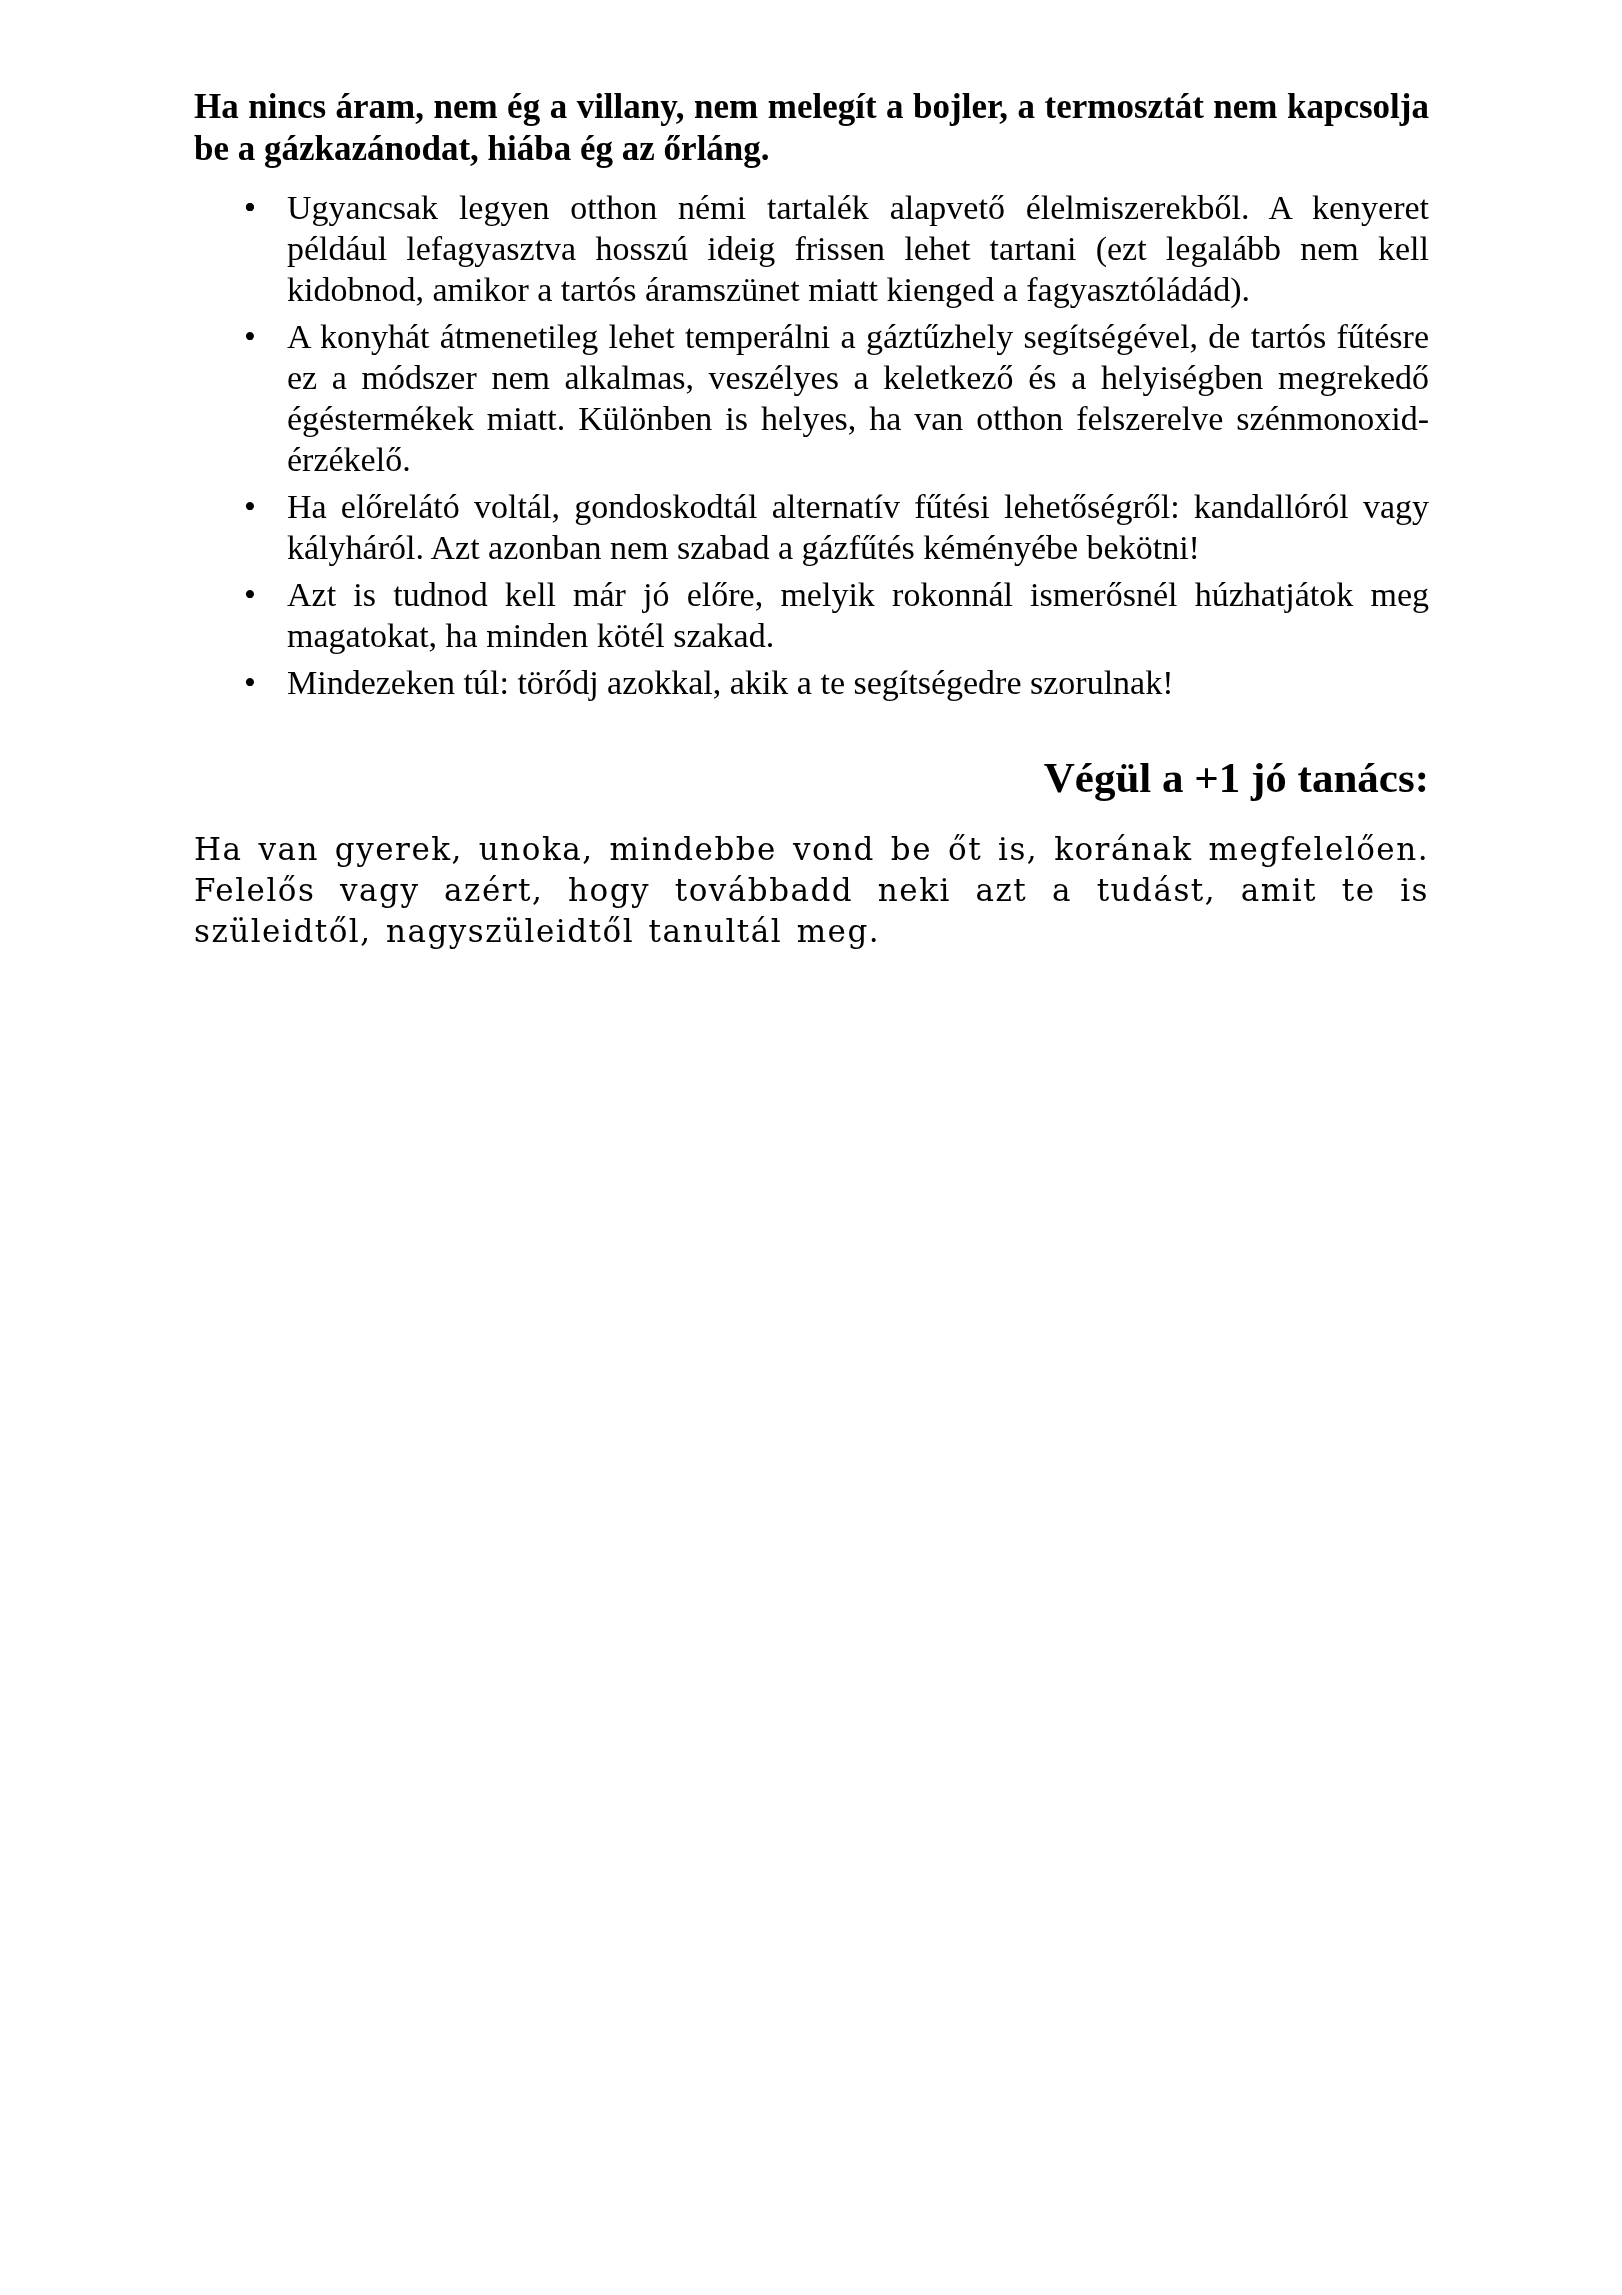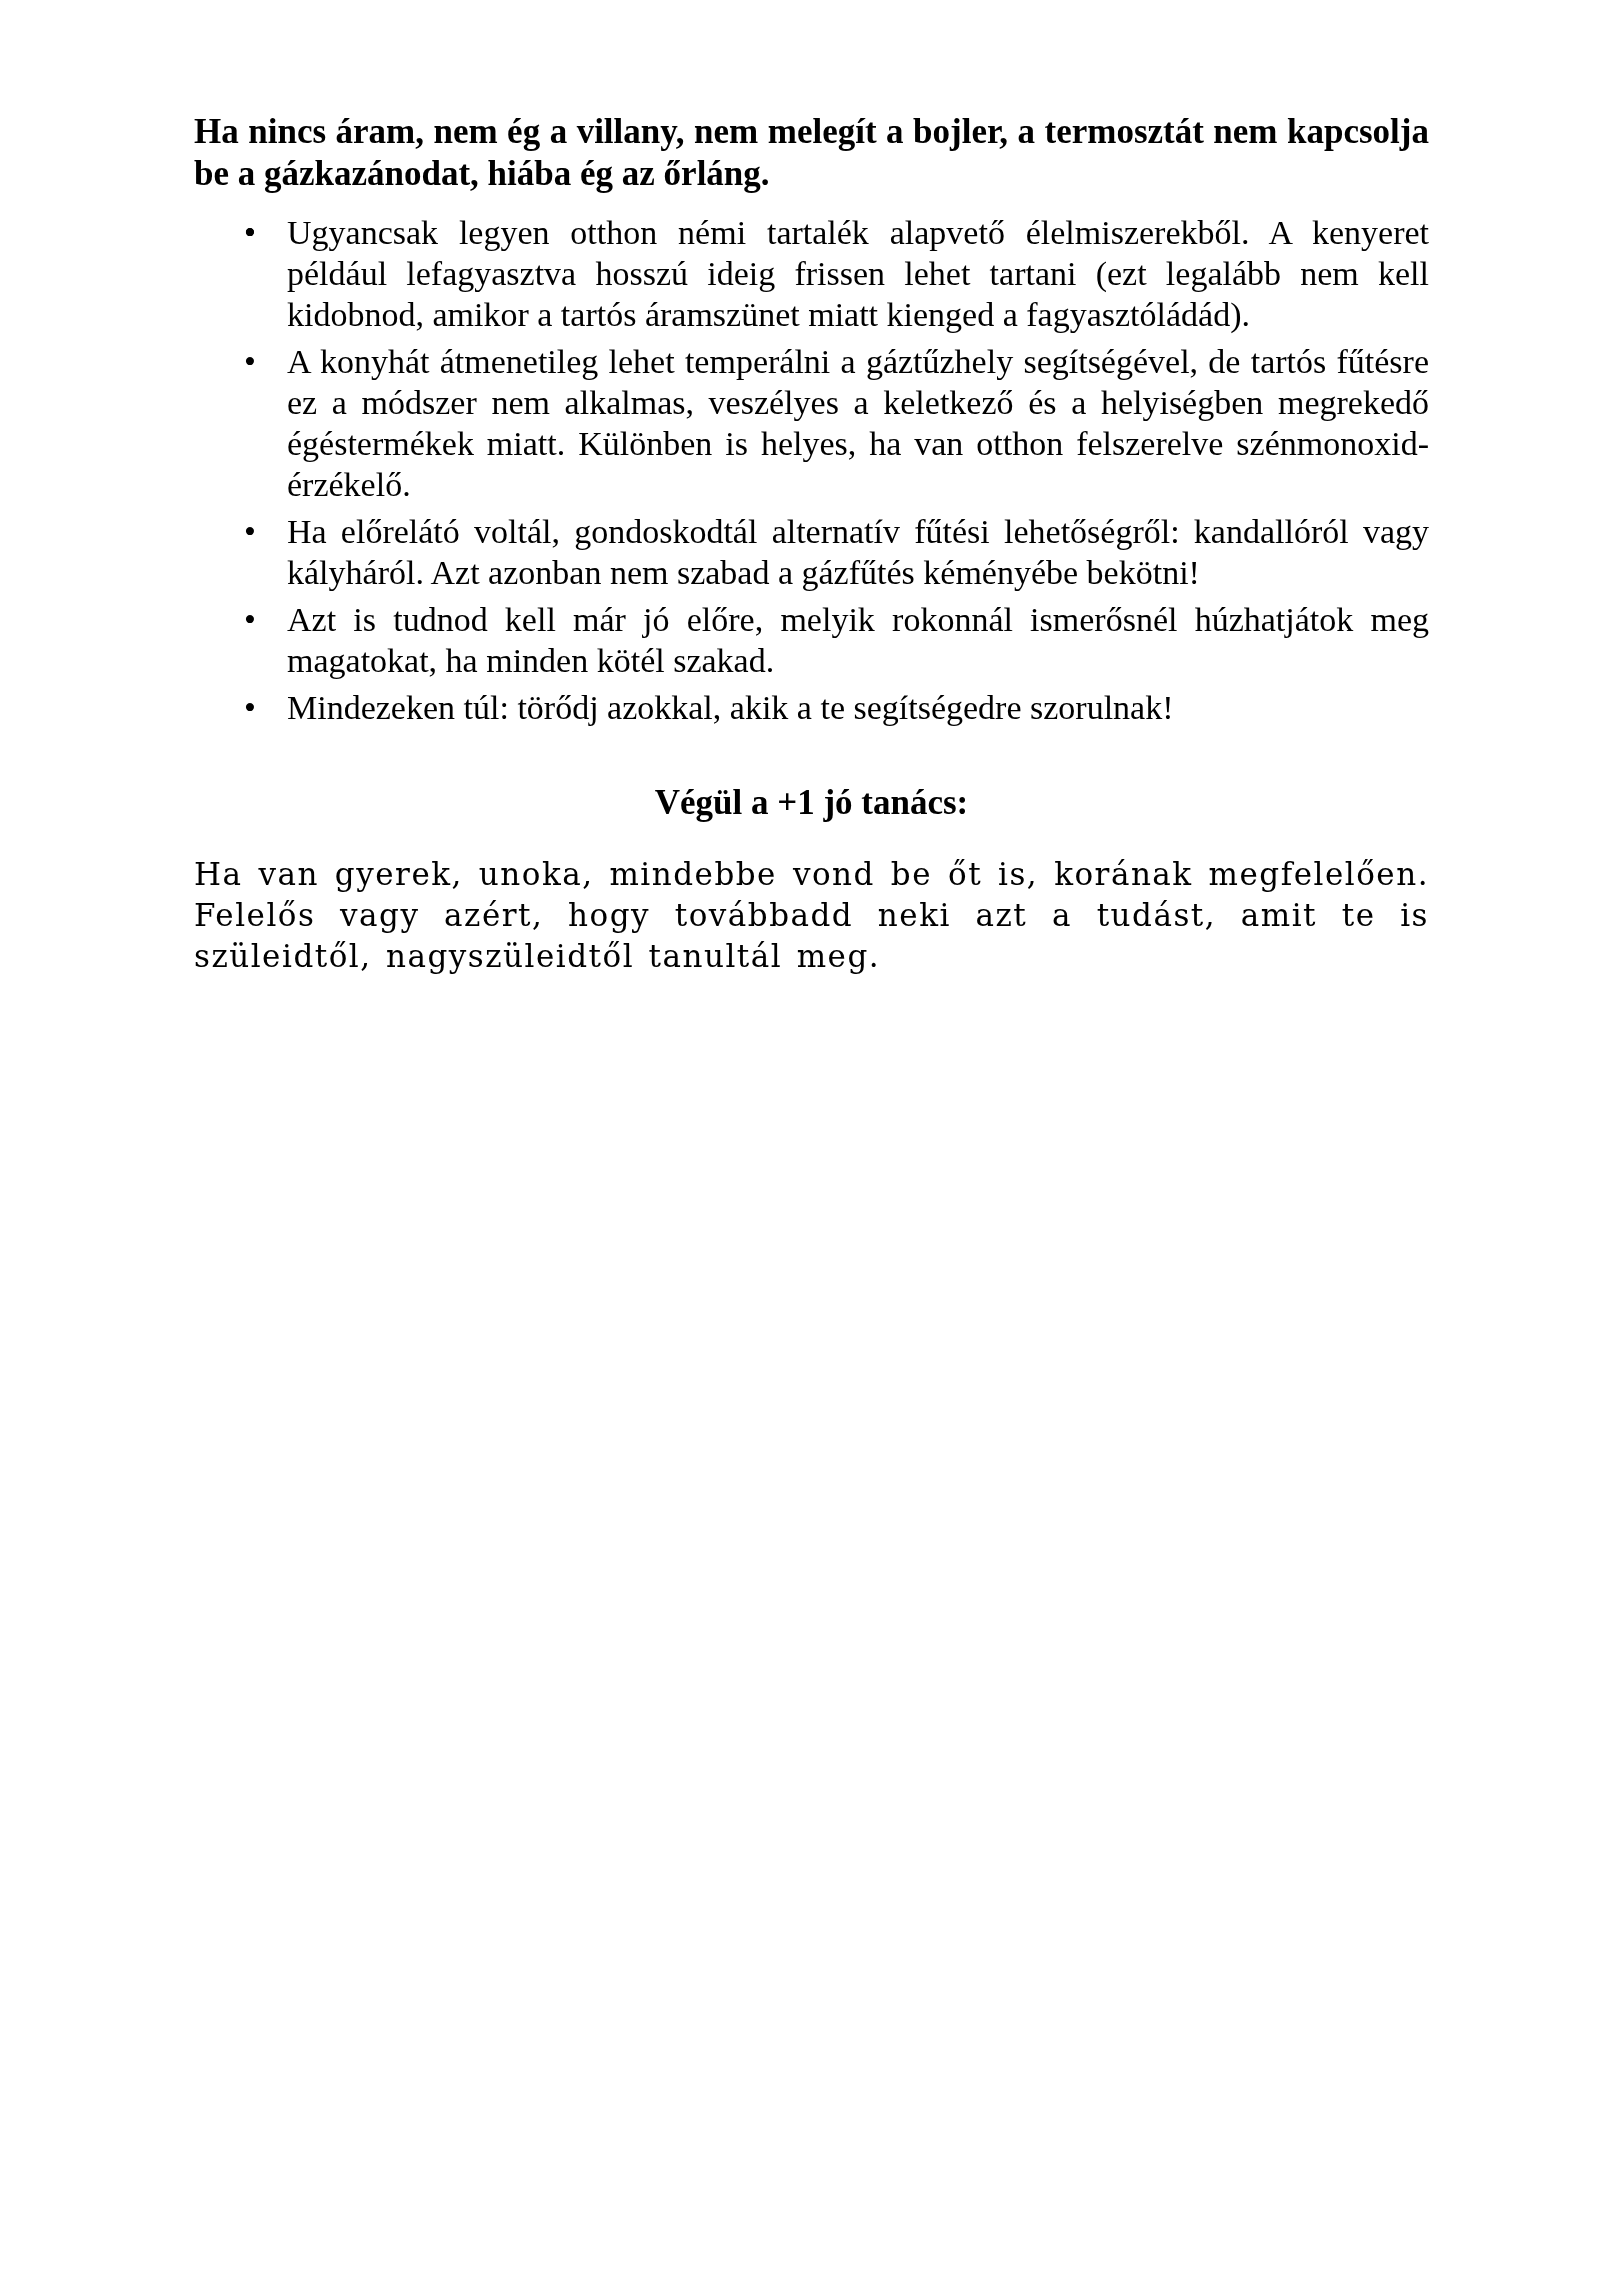--- a/index.html
+++ b/index.html
@@ -6,21 +6,21 @@
     margin: 0;
     padding: 0;
     background: #ffffff;
   }
   .page {
     position: relative;
     width: 1623px;
     height: 1978px;
     background: #ffffff;
     box-sizing: border-box;
-    padding: 111px 194px 0 194px;
+    padding: 86px 194px 0 194px;
     color: #000000;
     font-family: "Liberation Serif", serif;
     overflow: hidden;
   }
   .doc-heading {
     margin: 0;
     font-size: 35px;
     line-height: 42px;
     font-weight: bold;
     text-align: justify;
@@ -40,24 +40,24 @@
   }
   ul.bullet-list li .bullet-marker {
     position: absolute;
     left: 50px;
     top: 0;
     font-size: 34px;
     line-height: 41px;
   }
   .doc-subheading {
     margin: 54px 0 0 0;
-    font-size: 35px;
+    font-size: 43px;
     line-height: 42px;
     font-weight: bold;
-    text-align: center;
+    text-align: right;
   }
   .closing-paragraph {
     margin: 30px 0 0 0;
     font-family: "DejaVu Serif", serif;
     font-size: 31px;
     line-height: 41px;
     letter-spacing: 1.5px;
     word-spacing: 3.1px;
     text-align: justify;
   }

